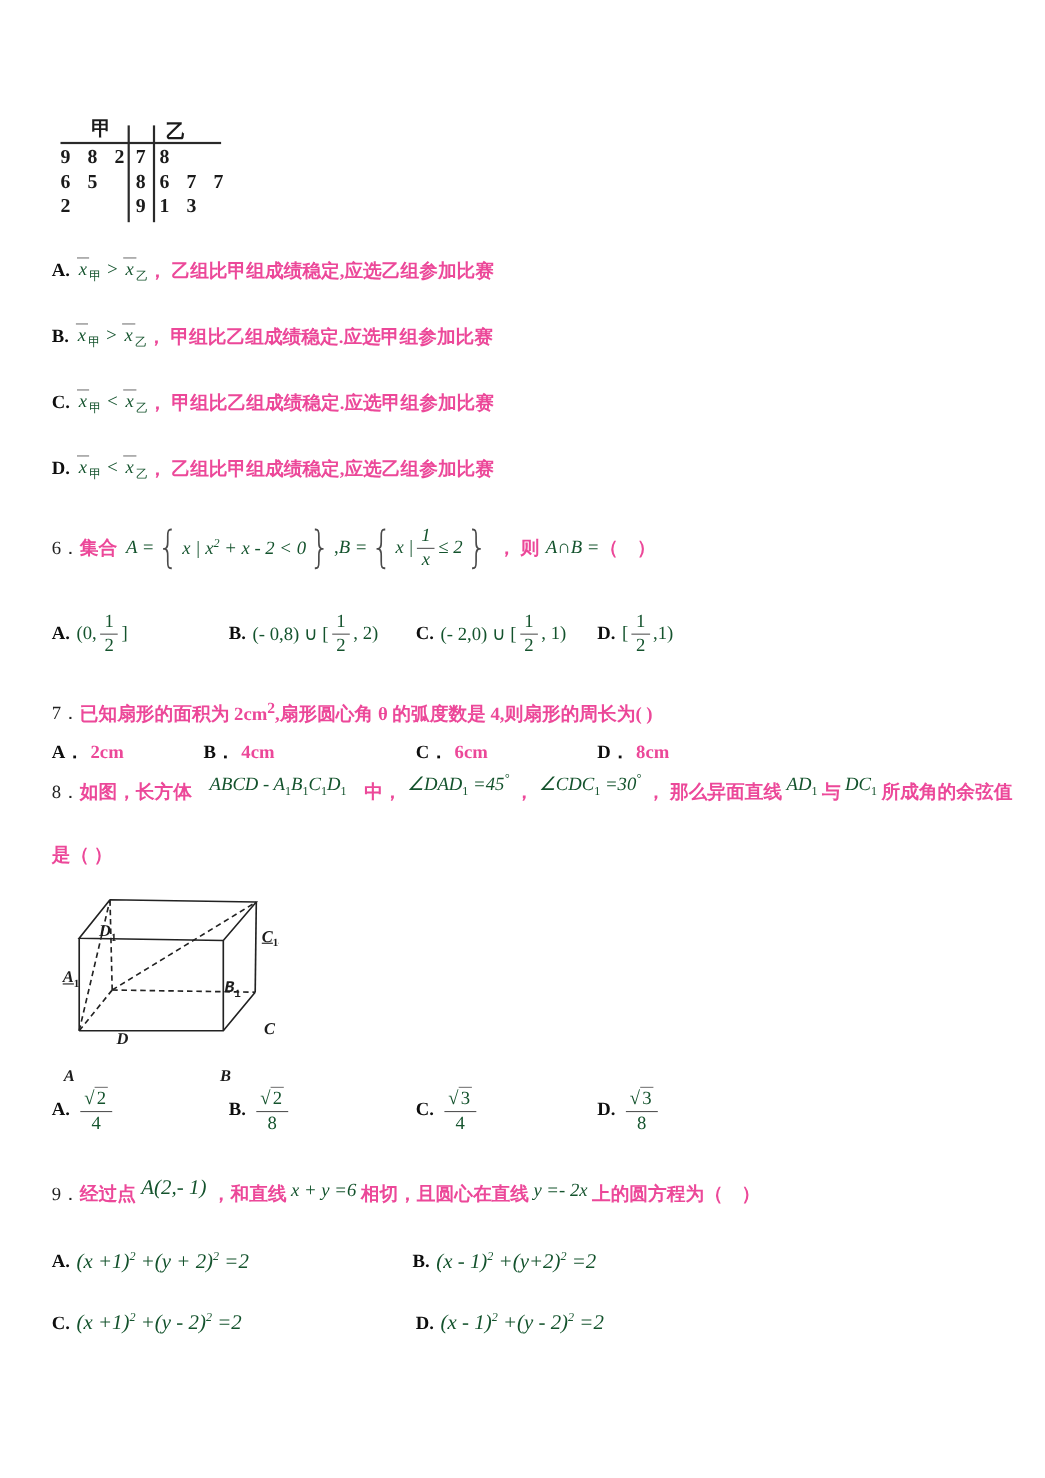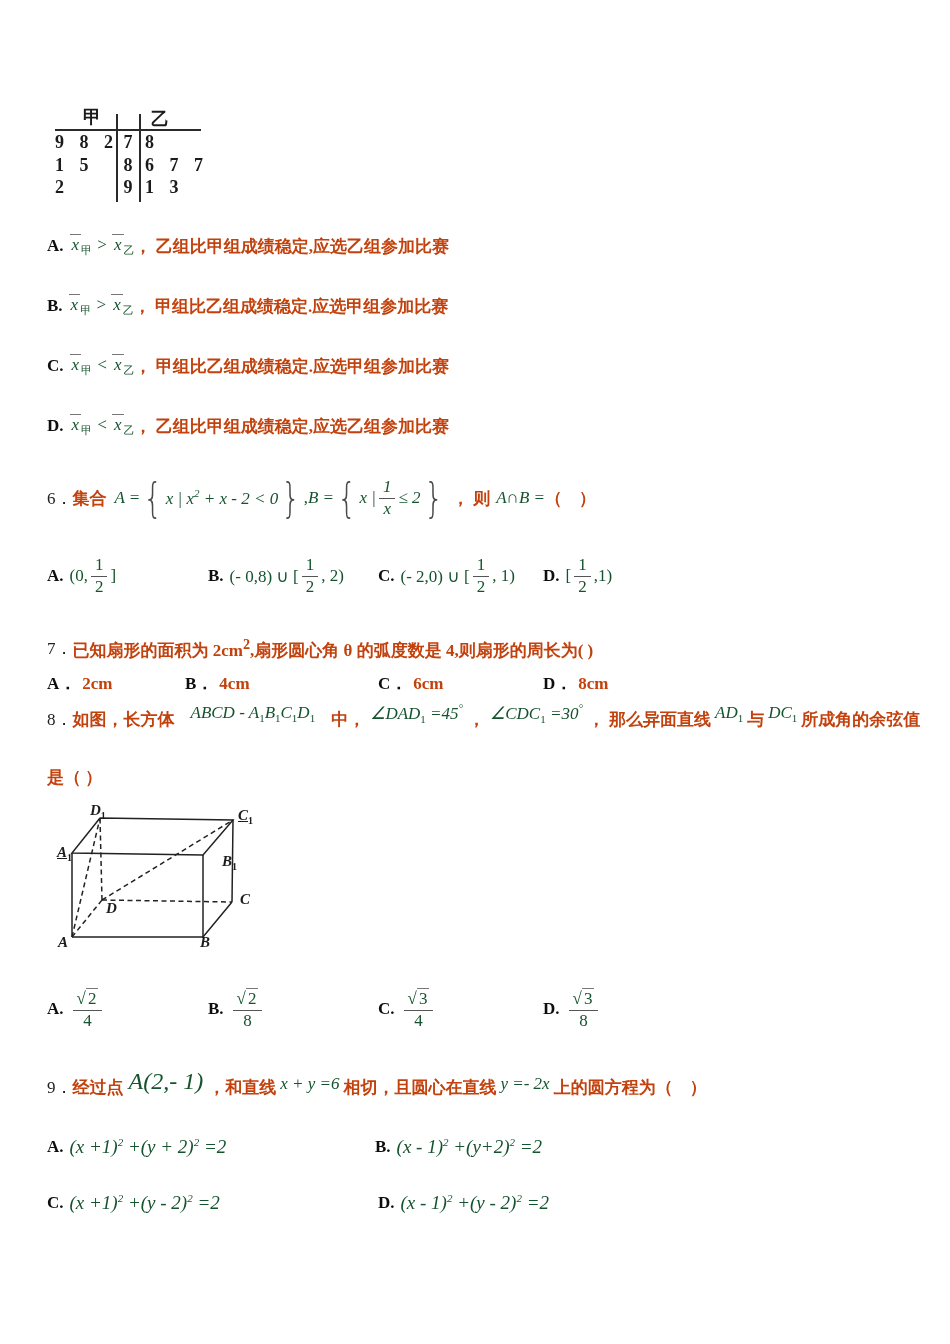--- a/index.html
+++ b/index.html
@@ -1,19 +1,19 @@
 <!DOCTYPE html>
 <html><head>
 <meta charset="utf-8">
 <style>
   html,body{margin:0;padding:0;background:#e8e8e8;}
   #page{position:relative;width:950px;height:1344px;background:#ffffff;overflow:hidden;
         font-family:"Liberation Serif","DejaVu Serif",serif;font-size:17px;color:#111;}
   .abs{position:absolute;}
-  .cn{font-family:"Liberation Serif","DejaVu Serif",serif;font-weight:700;color:#c2410c;}
+  .cn{font-family:"Liberation Serif","DejaVu Serif",serif;font-weight:700;color:#ec4899;}
   .qnum{font-weight:400;color:#222;}
   .lbl{font-weight:700;color:#0e0e0e;margin-right:6px;}
   .m{font-family:Liberation Serif, serif;font-style:italic;color:#14532d;}
   .mup{font-style:normal;}
   .m sub{font-size:11px;font-style:normal;}
   .m sup{font-size:11px;}
   .ol{display:inline-block;border-top:1.4px solid #777;line-height:1.05;padding:1px 2px 0 2px;}
   .raised{position:relative;top:-6px;display:inline-block;}
   .raised2{position:relative;top:-4px;display:inline-block;}
   
@@ -29,41 +29,41 @@
   #sl .row{position:absolute;height:22px;white-space:nowrap;}
   #sl .lcell{position:absolute;left:0;width:58px;word-spacing:11px;}
   #sl .scell{position:absolute;left:64px;width:18px;text-align:center;}
   #sl .rcell{position:absolute;left:90px;word-spacing:11px;}
   .opt{position:absolute;white-space:nowrap;}
   .optline{display:flex;align-items:center;}
   .stemline{position:absolute;left:47px;display:flex;align-items:center;white-space:nowrap;}
   
   #fig{left:50px;top:800px;width:245px;height:160px;}
   #fig .vl{position:absolute;font-size:15px;font-weight:700;font-style:italic;color:#1c1c1c;
-           font-family:"Liberation Serif","DejaVu Serif",serif;}
+           font-family:"Liberation Serif","DejaVu Serif",serif;margin-top:37px;}
   #fig .vl sub{font-size:10px;font-style:normal;}
 </style>
 </head>
 <body>
 
 <div id="page">
 
   <div id="sl" class="abs">
     <span class="abs" style="left:28px;top:2px;">甲</span>
     <span class="abs" style="left:96px;top:4px;">乙</span>
     <div class="hline"></div>
     <div class="vline" style="left:61px;"></div>
     <div class="vline" style="left:84px;"></div>
     <div class="row" style="top:29px;">
       <span class="lcell">9 8 2</span>
       <span class="scell">7</span>
       <span class="rcell">8</span>
     </div>
     <div class="row" style="top:52px;">
-      <span class="lcell">1 5</span>
+      <span class="lcell">6 5</span>
       <span class="scell">8</span>
       <span class="rcell">6 7 7</span>
     </div>
     <div class="row" style="top:74px;">
       <span class="lcell">2</span>
       <span class="scell">9</span>
       <span class="rcell">1 3</span>
     </div>
   </div>
 
@@ -198,21 +198,21 @@
           <line x1="42" y1="90" x2="40" y2="8"></line>
 
           <line x1="12" y1="127" x2="40" y2="8"></line>
           <line x1="42" y1="90" x2="173" y2="10"></line>
         </g>
       </g>
     </svg>
     <span class="vl" style="left:40px;top:2px;">D<sub>1</sub></span>
     <span class="vl" style="left:188px;top:7px;text-decoration:underline;">C<sub>1</sub></span>
     <span class="vl" style="left:7px;top:44px;text-decoration:underline;">A<sub>1</sub></span>
-    <span class="vl" style="left:172px;top:53px;">B<sub>1</sub></span>
+    <span class="vl" style="left:154px;top:53px;font-family:Liberation Mono, monospace;">B<sub>1</sub></span>
     <span class="vl" style="left:56px;top:100px;">D</span>
     <span class="vl" style="left:190px;top:91px;">C</span>
     <span class="vl" style="left:8px;top:134px;">A</span>
     <span class="vl" style="left:150px;top:134px;">B</span>
   </div>
 
   <div class="opt optline" style="left:47px;top:988px;">
     <span class="lbl">A.</span>
     <span class="frac m mup">
         <span class="fn">√<span class="ol">2</span></span>
@@ -237,21 +237,21 @@
     <span class="lbl">D.</span>
     <span class="frac m mup">
         <span class="fn">√<span class="ol">3</span></span>
         <span class="fd">8</span>
       </span>
   </div>
 
   <div class="stemline" style="top:1074px;">
     <span class="qnum">9．</span>
     <span class="cn">经过点</span>
-    <span class="m raised" style="margin:0 5px;font-size:24px;">A(2,- 1)</span>
+    <span class="m raised" style="margin:0 5px;font-size:19px;">A(2,- 1)</span>
     <span class="cn">，和直线</span>
     <span class="m raised2" style="margin:0 4px;">x + y =6</span>
     <span class="cn">相切，且圆心在直线</span>
     <span class="m raised2" style="margin:0 4px;">y =- 2x</span>
     <span class="cn">上的圆方程为（　）</span>
   </div>
 
   <div class="opt optline" style="left:47px;top:1136px;">
     <span class="lbl">A.</span>
     <span class="m" style="font-size:19px;">(x +1)<sup>2</sup> +(y + 2)<sup>2</sup> =2</span>

